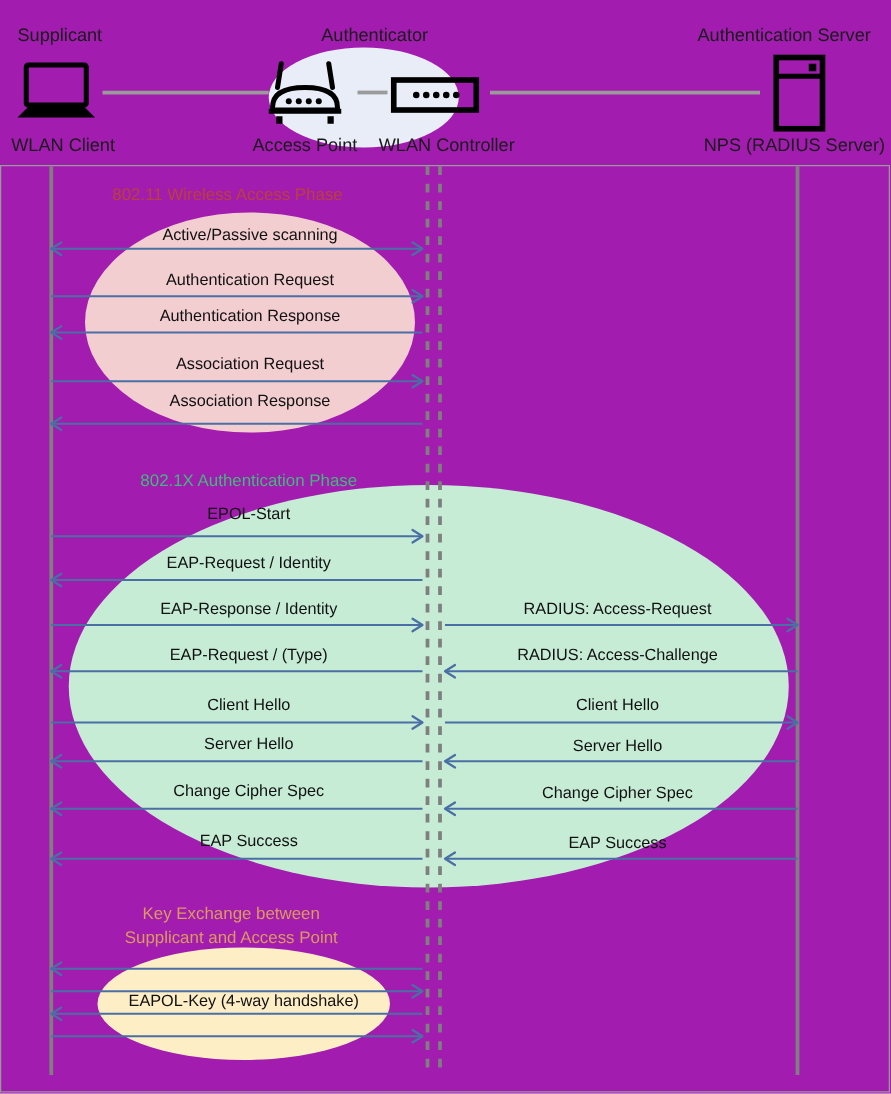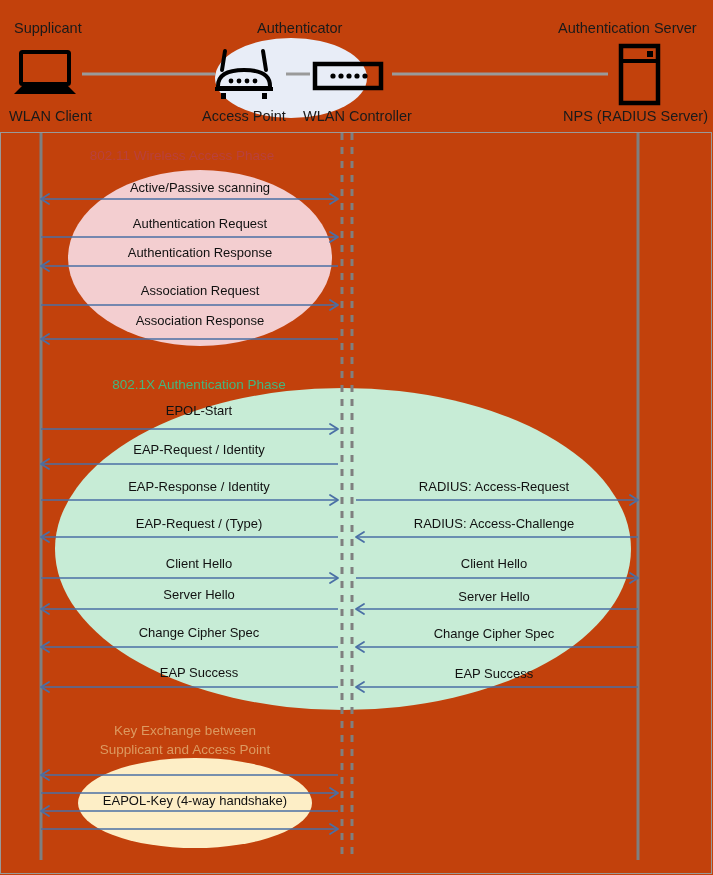--- a/index.html
+++ b/index.html
@@ -7,21 +7,21 @@
     padding: 0;
     background: #ffffff;
   }
   body {
     font-family: "Liberation Sans", sans-serif;
   }
   #diagram-root {
     position: relative;
     width: 713px;
     height: 875px;
-    background: #c2410c;
+    background: #a21caf;
     overflow: hidden;
   }
   svg#sequence-canvas {
     position: absolute;
     top: 0;
     left: 0;
     width: 713px;
     height: 875px;
     display: block;
   }

